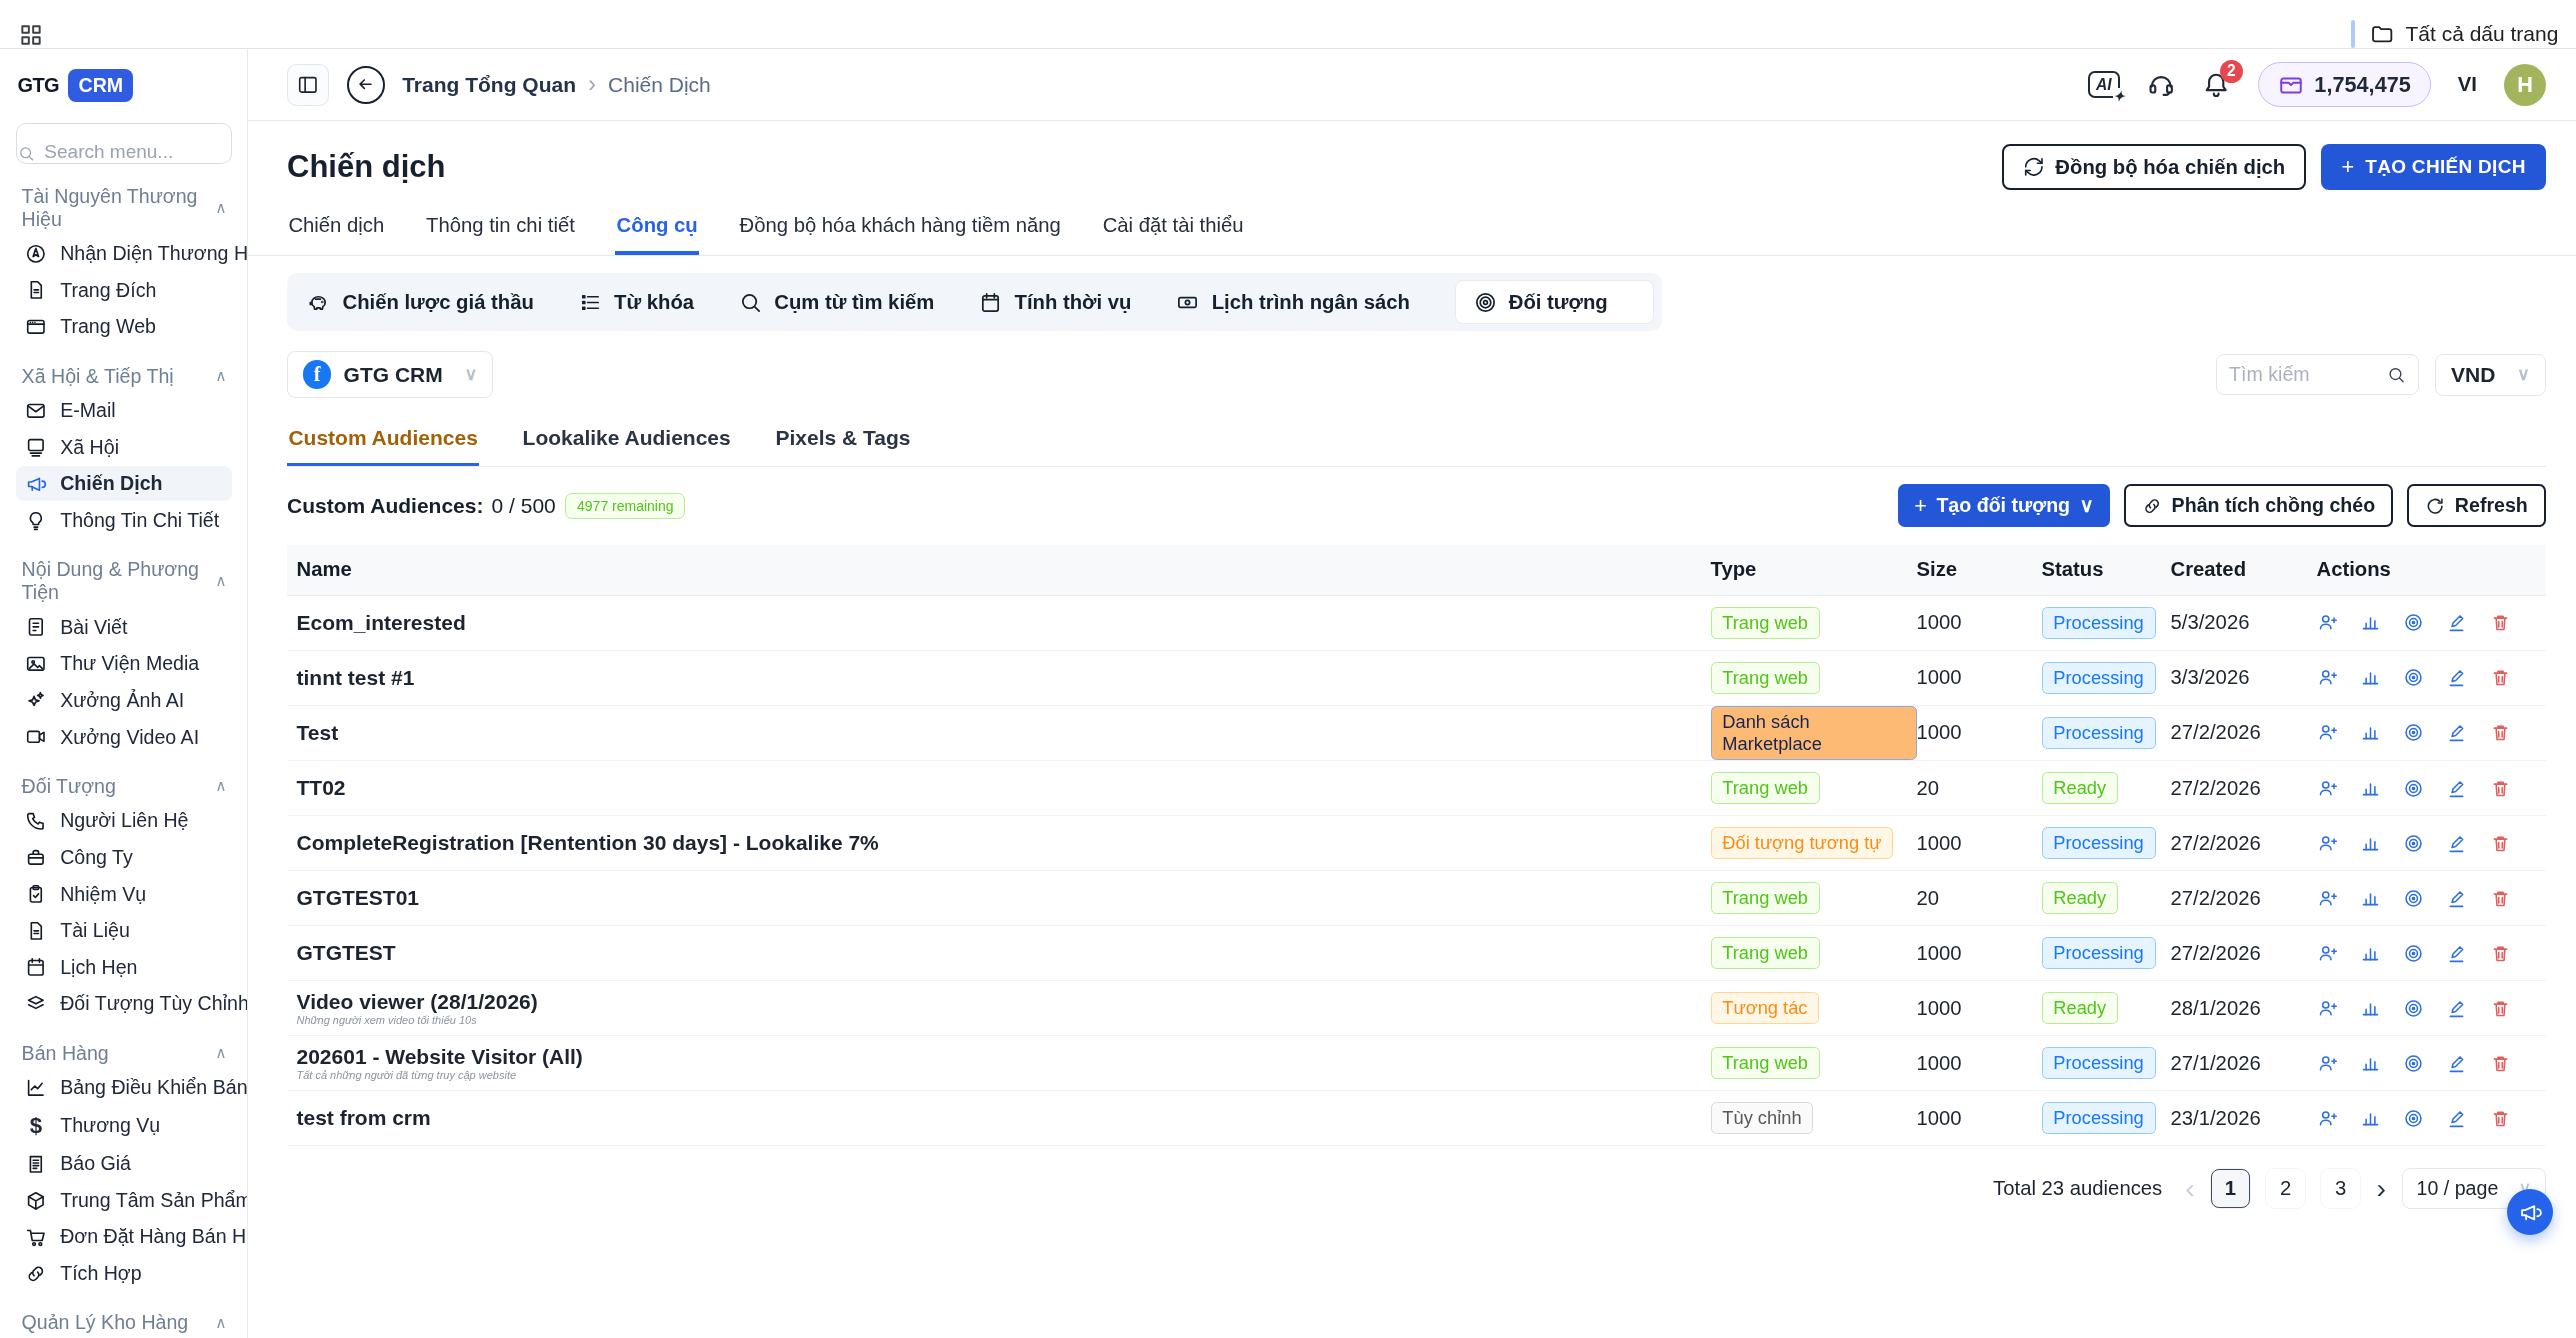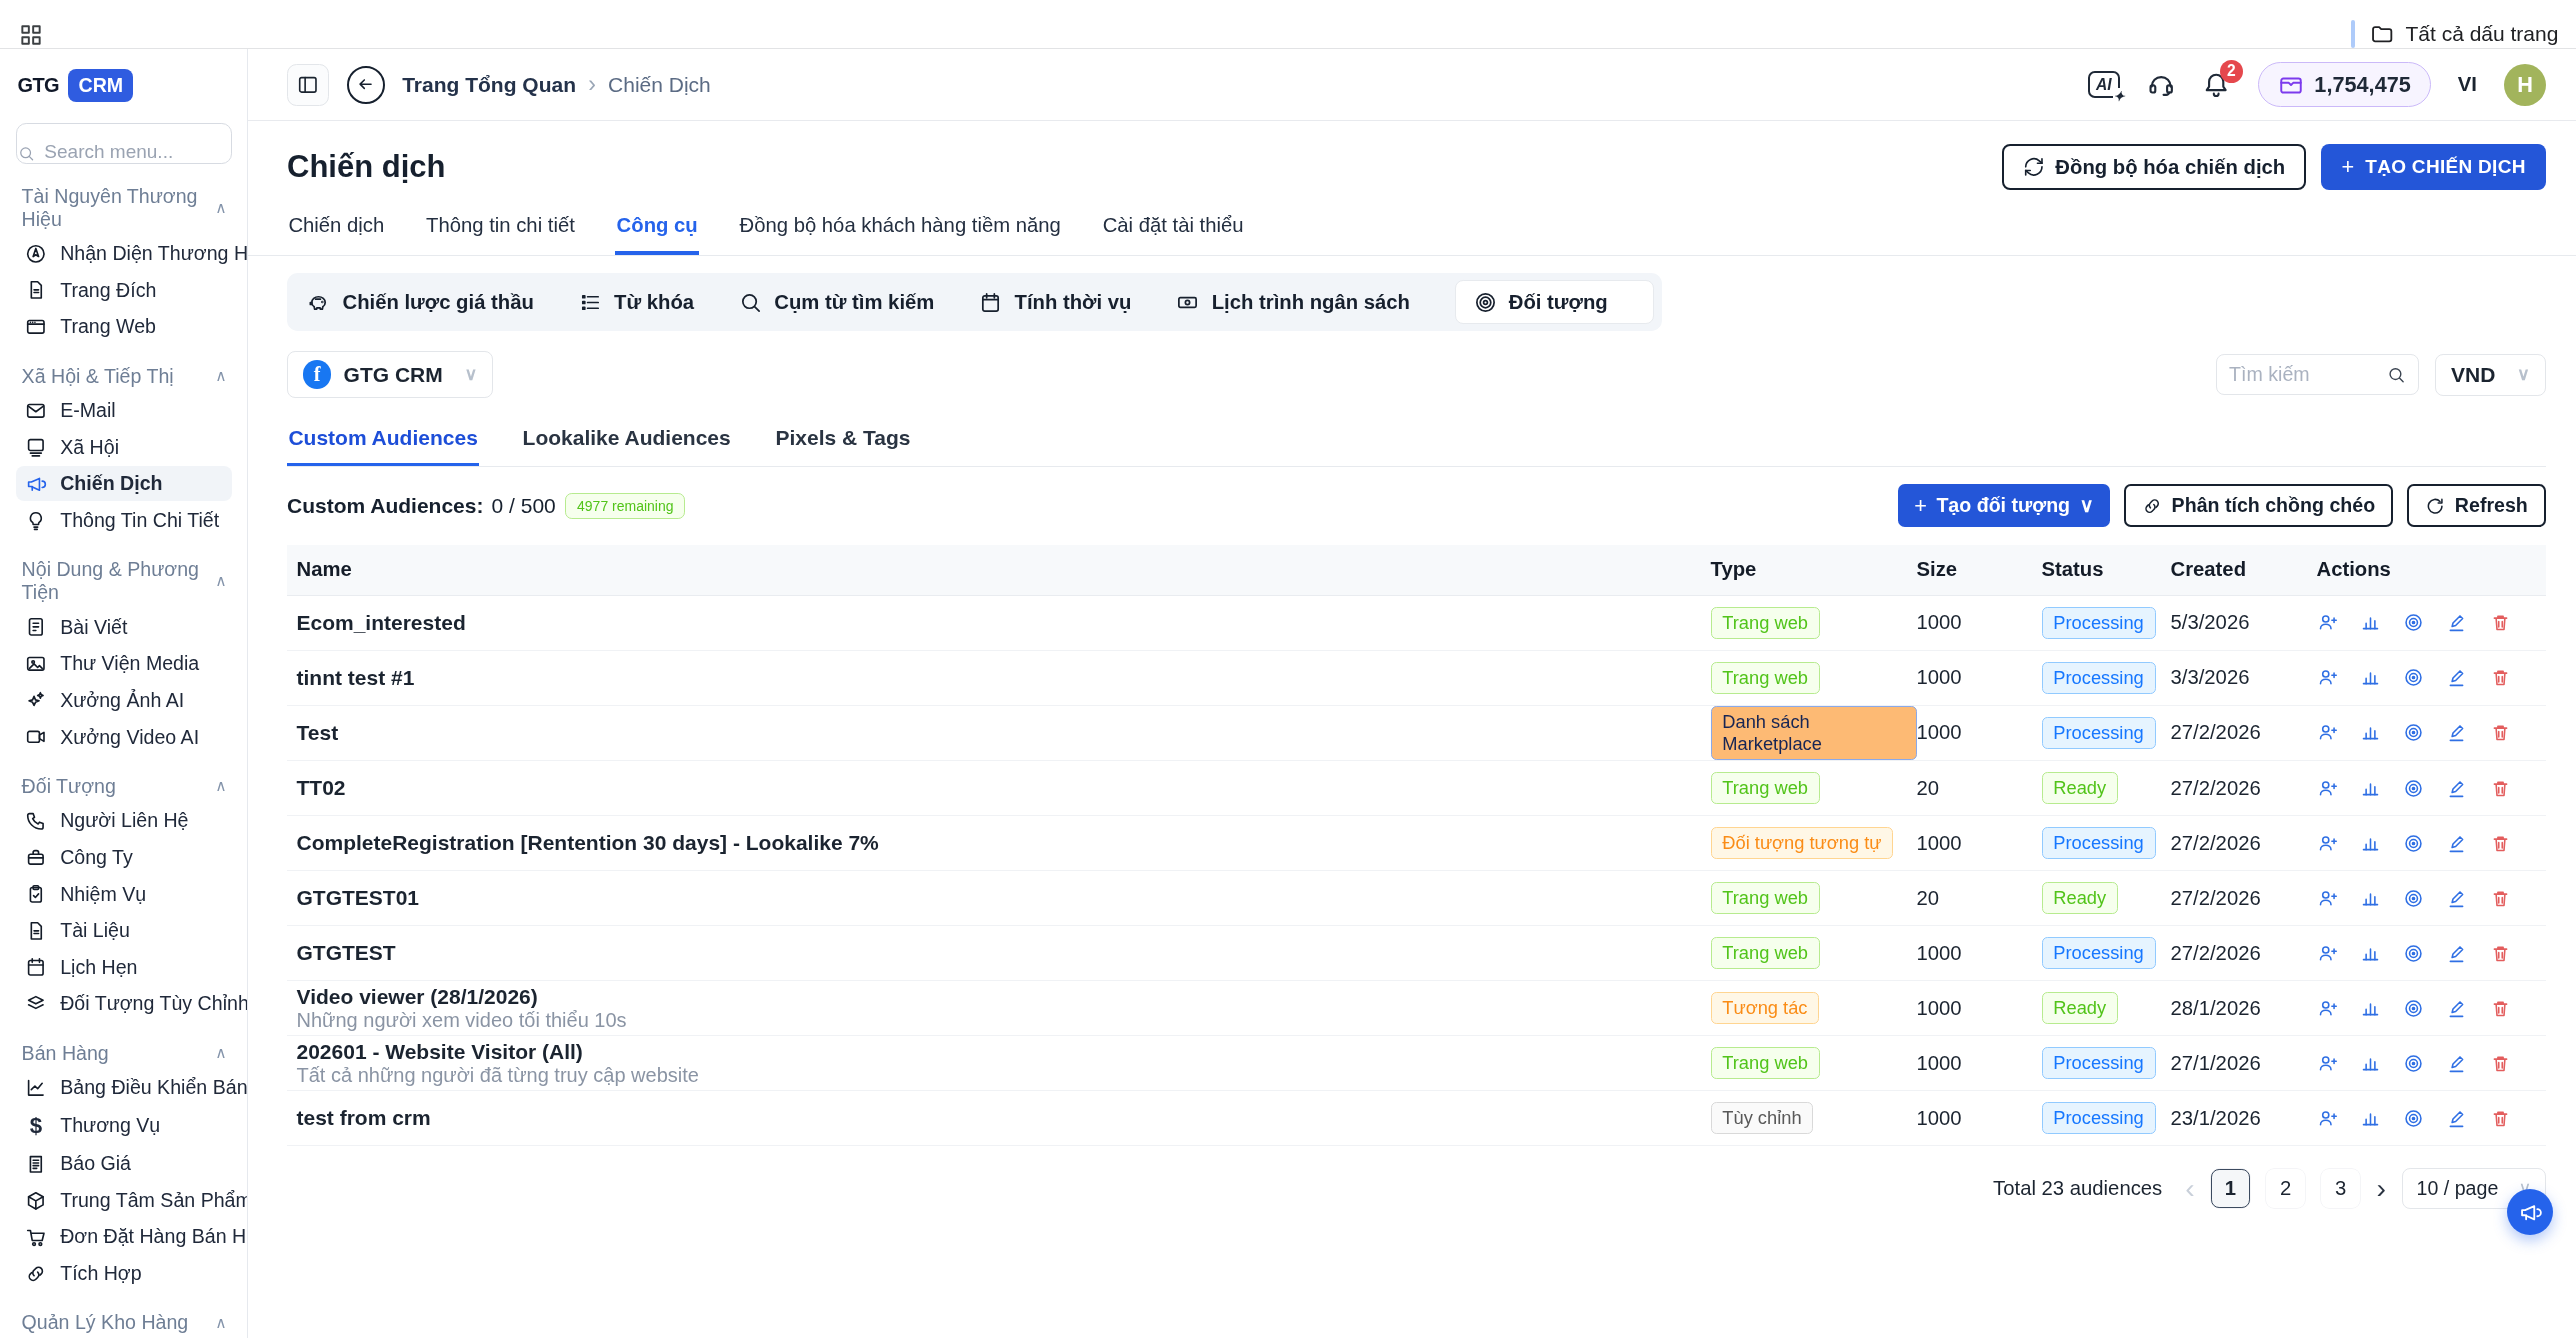--- a/index.html
+++ b/index.html
@@ -99,39 +99,39 @@
   .search-box input { border:none; outline:none; font-size:19.6px; width:100%; font-family:inherit;
     background:transparent; color:#1b2430; }
   .search-box input::placeholder { color:#aab2c0; }
   .search-box .s-ic { color:#3a4350; }
   .currency { margin-left:16.2px; }
 
   .panel { margin:20.3px 30px 0 39px; }
   .aud-tabs { display:flex; gap:42px; border-bottom:1.4px solid #e7eaee; }
   .aud-tab { font-size:21px; font-weight:600; color:#2a3442; padding:8.1px 1.4px 12.2px;
     border-bottom:3.4px solid transparent; cursor:pointer; }
-  .aud-tab.active { color:#1d4ed8; border-bottom-color:#2563eb; }
+  .aud-tab.active { color:#a16207; border-bottom-color:#2563eb; }
   .aud-info { display:flex; align-items:center; margin-top:17.6px; }
   .counter { font-size:21px; color:#16202e; display:flex; align-items:center; gap:8.1px; }
   .counter b { font-weight:800; }
   .remain-badge { margin-left:9.5px; border:1.4px solid #b7eb8f; background:#f6ffed; color:#52c41a;
     border-radius:6.8px; padding:4.1px 10.8px; font-size:14px; }
   .aud-actions { margin-left:auto; display:flex; gap:13.5px; }
   .btn-blue-sm { display:flex; align-items:center; gap:9.5px; background:#2456d8; color:#fff; border:none;
     border-radius:6.8px; padding:9.5px 16.2px; font-size:19.6px; font-weight:600; cursor:pointer; }
   .btn-out-sm { display:flex; align-items:center; gap:9.5px; background:#fff; color:#16202e;
     border:2px solid #16202e; border-radius:6.8px; padding:8.1px 16.2px; font-size:19.6px; font-weight:700; cursor:pointer; }
 
   .table { margin-top:17.6px; }
   .tr { display:grid; grid-template-columns:minmax(0,1fr) 206px 125px 129px 146px 220px;
     align-items:center; padding:0 9.5px; border-bottom:1.4px solid #f0f2f5; min-height:55px; }
   .thead { background:#f7f9fb; min-height:51px; border-bottom:1.4px solid #e9ecf0; }
   .th { font-size:20.3px; font-weight:700; color:#141c28; }
   .name-cell .nm { font-size:21px; font-weight:700; color:#1b2430; }
-  .name-cell .sub { font-size:20px; color:#8a94a4; margin-top:4.7px; }
+  .name-cell .sub { font-size:11px; color:#8a94a4; margin-top:4.7px;font-style:italic; }
   .tag { display:inline-block; padding:4.1px 10.8px; border-radius:5.4px; font-size:18.3px; border:1.4px solid transparent; }
   .tag-green { background:#f6ffed; border-color:#b7eb8f; color:#52c41a; }
   .tag-blue  { background:#e6f4ff; border-color:#91caff; color:#1677ff; }
   .tag-orange{ background:#fff7e6; border-color:#ffd591; color:#fa8c16; }
   .tag-gray  { background:#fafafa; border-color:#d9d9d9; color:#595959; }
   .tag-mkt   { background:#fdba74; border-color:#8aa9e9; color:#172554; }
   .size-cell, .date-cell { font-size:20.3px; color:#1b2430; }
   .actions-cell { display:flex; align-items:center; gap:22.3px; }
   .act { cursor:pointer; color:#2f6fe4; }
   .act.danger { color:#e35d5d; }

